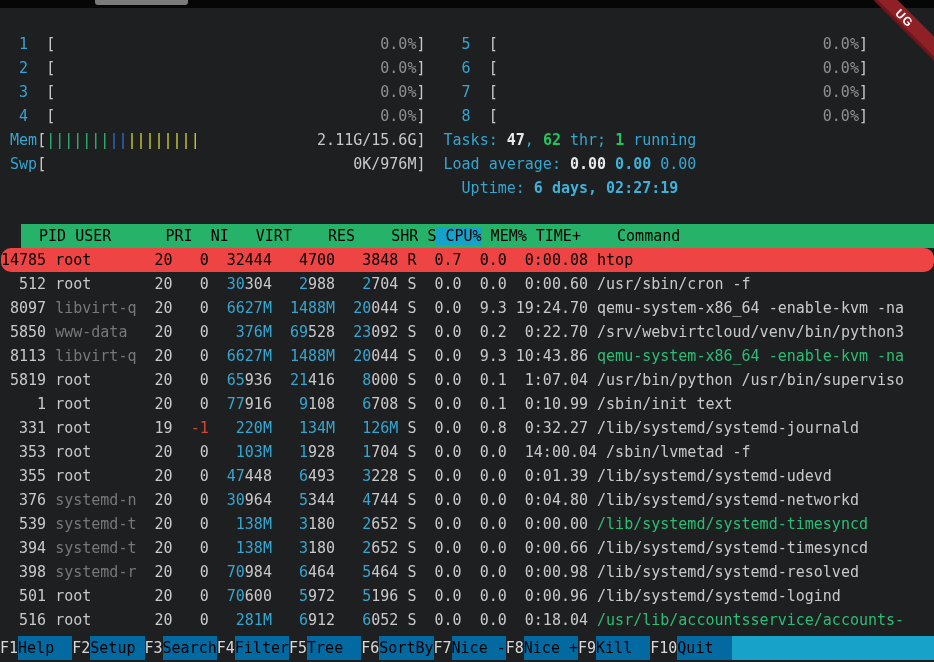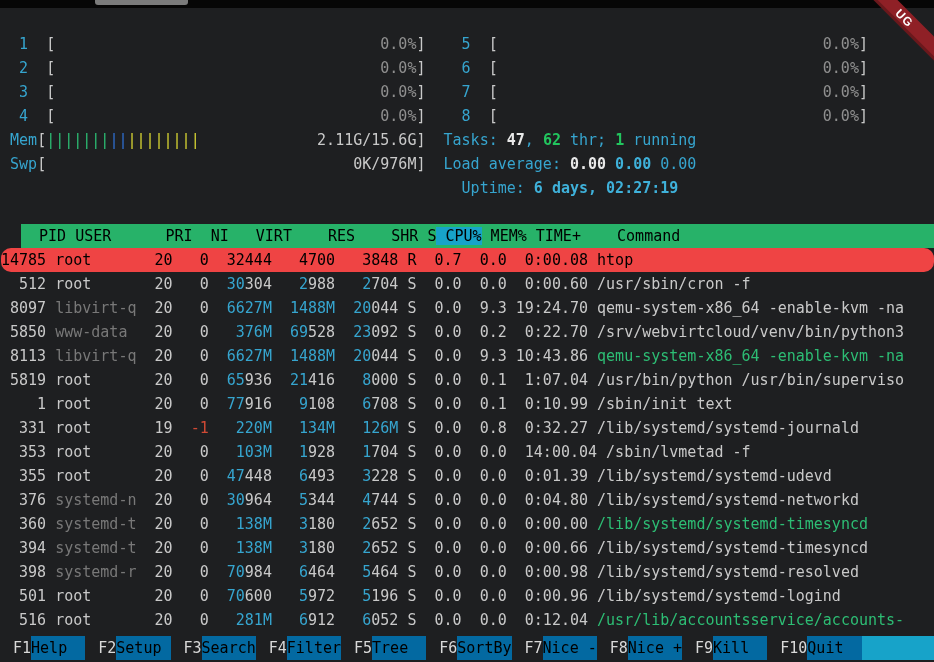--- a/index.html
+++ b/index.html
@@ -18,21 +18,21 @@
   .dim{color:#787878;}
   .red{color:#d04a35;}
   .y{color:#d5d232;}
   .b{color:#2f6ed0;}
   .pct{color:#8f8f8f;}
   .thead{background:#27b269;color:#000;margin-left:20px;}
   .thead .hl{background:#17a3c9;}
   .row.sel{background:#ef4444;border-radius:10px;}
   .row.sel span{color:#000;}
   .fnbar{position:absolute;left:0;bottom:2px;height:24px;width:100%;display:flex;white-space:pre;}
-  .fnitem{display:flex;padding-left:13px;}
+  .fnitem{display:flex;}
   .fnkey{color:#d9d9d9;}
   .fnlabel{background:#0369a1;color:#000;}
   .fnfill{flex:1;background:#17a3c9;}
   .ribbon{position:absolute;top:10px;right:-35px;width:130px;transform:rotate(45deg);
     background:#8f2026;color:#fff;text-align:center;font-family:"Liberation Sans",sans-serif;
     font-weight:bold;font-size:12px;line-height:17px;height:17px;letter-spacing:1px;
     box-shadow:inset 0 -3px 0 rgba(0,0,0,.25);z-index:5;}
 </style>
 </head>
 <body>
@@ -59,22 +59,22 @@
         <div class="line row"><span>  512</span><span> root     </span><span>  20</span><span>   0</span><span class="c">  30</span><span>304</span><span class="c">   2</span><span>988</span><span class="c">   2</span><span>704</span><span> S</span><span>  0.0</span><span>  0.0</span><span>  0:00.60</span><span> /usr/sbin/cron -f</span></div>
         <div class="line row"><span> 8097</span><span class="dim"> libvirt-q</span><span>  20</span><span>   0</span><span class="c">  6627M</span><span class="c">  1488M</span><span class="c">  20</span><span>044</span><span> S</span><span>  0.0</span><span>  9.3</span><span> 19:24.70</span><span> qemu-system-x86_64 -enable-kvm -na</span></div>
         <div class="line row"><span> 5850</span><span class="dim"> www-data </span><span>  20</span><span>   0</span><span class="c">   376M</span><span class="c">  69</span><span>528</span><span class="c">  23</span><span>092</span><span> S</span><span>  0.0</span><span>  0.2</span><span>  0:22.70</span><span> /srv/webvirtcloud/venv/bin/python3</span></div>
         <div class="line row"><span> 8113</span><span class="dim"> libvirt-q</span><span>  20</span><span>   0</span><span class="c">  6627M</span><span class="c">  1488M</span><span class="c">  20</span><span>044</span><span> S</span><span>  0.0</span><span>  9.3</span><span> 10:43.86</span><span class="g"> qemu-system-x86_64 -enable-kvm -na</span></div>
         <div class="line row"><span> 5819</span><span> root     </span><span>  20</span><span>   0</span><span class="c">  65</span><span>936</span><span class="c">  21</span><span>416</span><span class="c">   8</span><span>000</span><span> S</span><span>  0.0</span><span>  0.1</span><span>  1:07.04</span><span> /usr/bin/python /usr/bin/superviso</span></div>
         <div class="line row"><span>    1</span><span> root     </span><span>  20</span><span>   0</span><span class="c">  77</span><span>916</span><span class="c">   9</span><span>108</span><span class="c">   6</span><span>708</span><span> S</span><span>  0.0</span><span>  0.1</span><span>  0:10.99</span><span> /sbin/init text</span></div>
         <div class="line row"><span>  331</span><span> root     </span><span>  19</span><span class="red">  -1</span><span class="c">   220M</span><span class="c">   134M</span><span class="c">   126M</span><span> S</span><span>  0.0</span><span>  0.8</span><span>  0:32.27</span><span> /lib/systemd/systemd-journald</span></div>
         <div class="line row"><span>  353</span><span> root     </span><span>  20</span><span>   0</span><span class="c">   103M</span><span class="c">   1</span><span>928</span><span class="c">   1</span><span>704</span><span> S</span><span>  0.0</span><span>  0.0</span><span>  14:00.04</span><span> /sbin/lvmetad -f</span></div>
         <div class="line row"><span>  355</span><span> root     </span><span>  20</span><span>   0</span><span class="c">  47</span><span>448</span><span class="c">   6</span><span>493</span><span class="c">   3</span><span>228</span><span> S</span><span>  0.0</span><span>  0.0</span><span>  0:01.39</span><span> /lib/systemd/systemd-udevd</span></div>
         <div class="line row"><span>  376</span><span class="dim"> systemd-n</span><span>  20</span><span>   0</span><span class="c">  30</span><span>964</span><span class="c">   5</span><span>344</span><span class="c">   4</span><span>744</span><span> S</span><span>  0.0</span><span>  0.0</span><span>  0:04.80</span><span> /lib/systemd/systemd-networkd</span></div>
-        <div class="line row"><span>  360</span><span class="dim"> systemd-t</span><span>  20</span><span>   0</span><span class="c">   138M</span><span class="c">   3</span><span>180</span><span class="c">   2</span><span>652</span><span> S</span><span>  0.0</span><span>  0.0</span><span>  0:00.00</span><span class="g"> /lib/systemd/systemd-timesyncd</span></div>
+        <div class="line row"><span>  539</span><span class="dim"> systemd-t</span><span>  20</span><span>   0</span><span class="c">   138M</span><span class="c">   3</span><span>180</span><span class="c">   2</span><span>652</span><span> S</span><span>  0.0</span><span>  0.0</span><span>  0:00.00</span><span class="g"> /lib/systemd/systemd-timesyncd</span></div>
         <div class="line row"><span>  394</span><span class="dim"> systemd-t</span><span>  20</span><span>   0</span><span class="c">   138M</span><span class="c">   3</span><span>180</span><span class="c">   2</span><span>652</span><span> S</span><span>  0.0</span><span>  0.0</span><span>  0:00.66</span><span> /lib/systemd/systemd-timesyncd</span></div>
         <div class="line row"><span>  398</span><span class="dim"> systemd-r</span><span>  20</span><span>   0</span><span class="c">  70</span><span>984</span><span class="c">   6</span><span>464</span><span class="c">   5</span><span>464</span><span> S</span><span>  0.0</span><span>  0.0</span><span>  0:00.98</span><span> /lib/systemd/systemd-resolved</span></div>
         <div class="line row"><span>  501</span><span> root     </span><span>  20</span><span>   0</span><span class="c">  70</span><span>600</span><span class="c">   5</span><span>972</span><span class="c">   5</span><span>196</span><span> S</span><span>  0.0</span><span>  0.0</span><span>  0:00.96</span><span> /lib/systemd/systemd-logind</span></div>
-        <div class="line row"><span>  516</span><span> root     </span><span>  20</span><span>   0</span><span class="c">   281M</span><span class="c">   6</span><span>912</span><span class="c">   6</span><span>052</span><span> S</span><span>  0.0</span><span>  0.0</span><span>  0:12.04</span><span class="g"> /usr/lib/accountsservice/accounts-</span></div>
+        <div class="line row"><span>  516</span><span> root     </span><span>  20</span><span>   0</span><span class="c">   281M</span><span class="c">   6</span><span>912</span><span class="c">   6</span><span>052</span><span> S</span><span>  0.0</span><span>  0.0</span><span>  0:18.04</span><span class="g"> /usr/lib/accountsservice/accounts-</span></div>
       </div>
   </div>
   <div class="fnbar" id="fnbar"><span class="fnitem"><span class="fnkey">F1</span><span class="fnlabel">Help  </span></span><span class="fnitem"><span class="fnkey">F2</span><span class="fnlabel">Setup </span></span><span class="fnitem"><span class="fnkey">F3</span><span class="fnlabel">Search</span></span><span class="fnitem"><span class="fnkey">F4</span><span class="fnlabel">Filter</span></span><span class="fnitem"><span class="fnkey">F5</span><span class="fnlabel">Tree  </span></span><span class="fnitem"><span class="fnkey">F6</span><span class="fnlabel">SortBy</span></span><span class="fnitem"><span class="fnkey">F7</span><span class="fnlabel">Nice -</span></span><span class="fnitem"><span class="fnkey">F8</span><span class="fnlabel">Nice +</span></span><span class="fnitem"><span class="fnkey">F9</span><span class="fnlabel">Kill  </span></span><span class="fnitem"><span class="fnkey">F10</span><span class="fnlabel">Quit  </span></span><div class="fnfill"></div></div>
   <div class="ribbon">UG</div>
 </div>
 
 </body></html>

